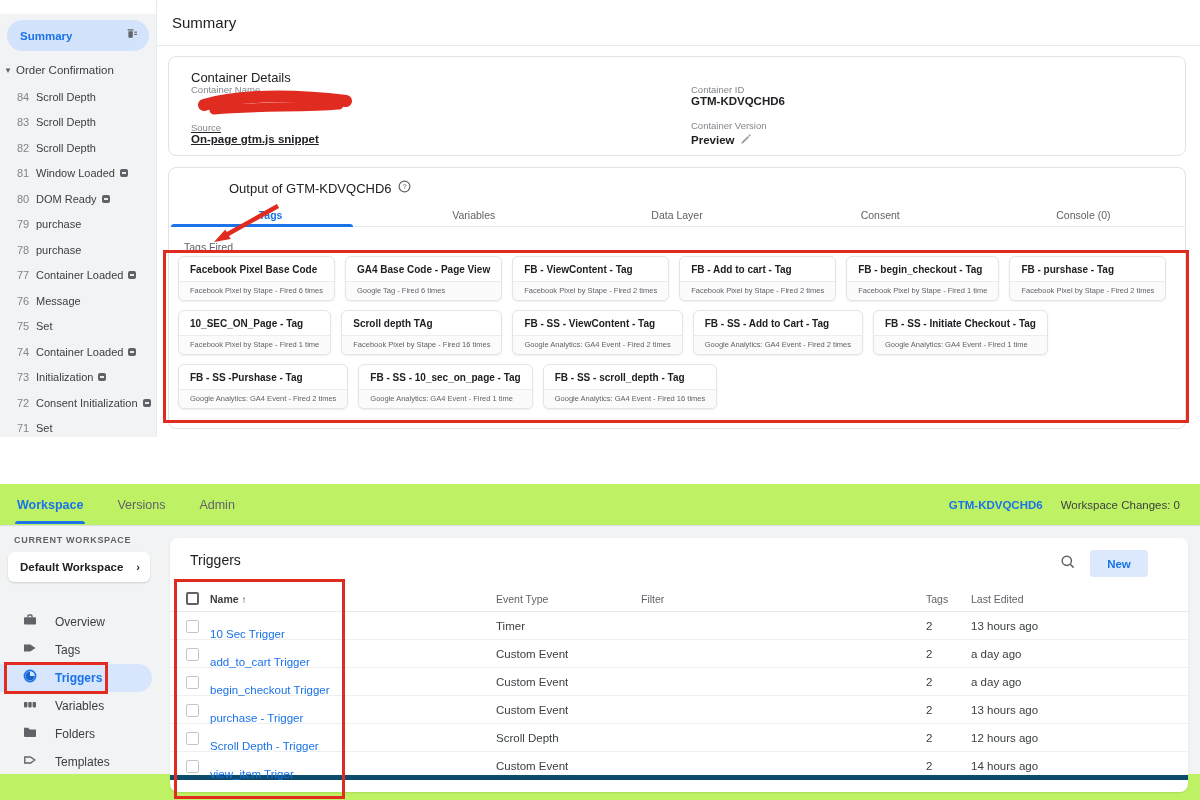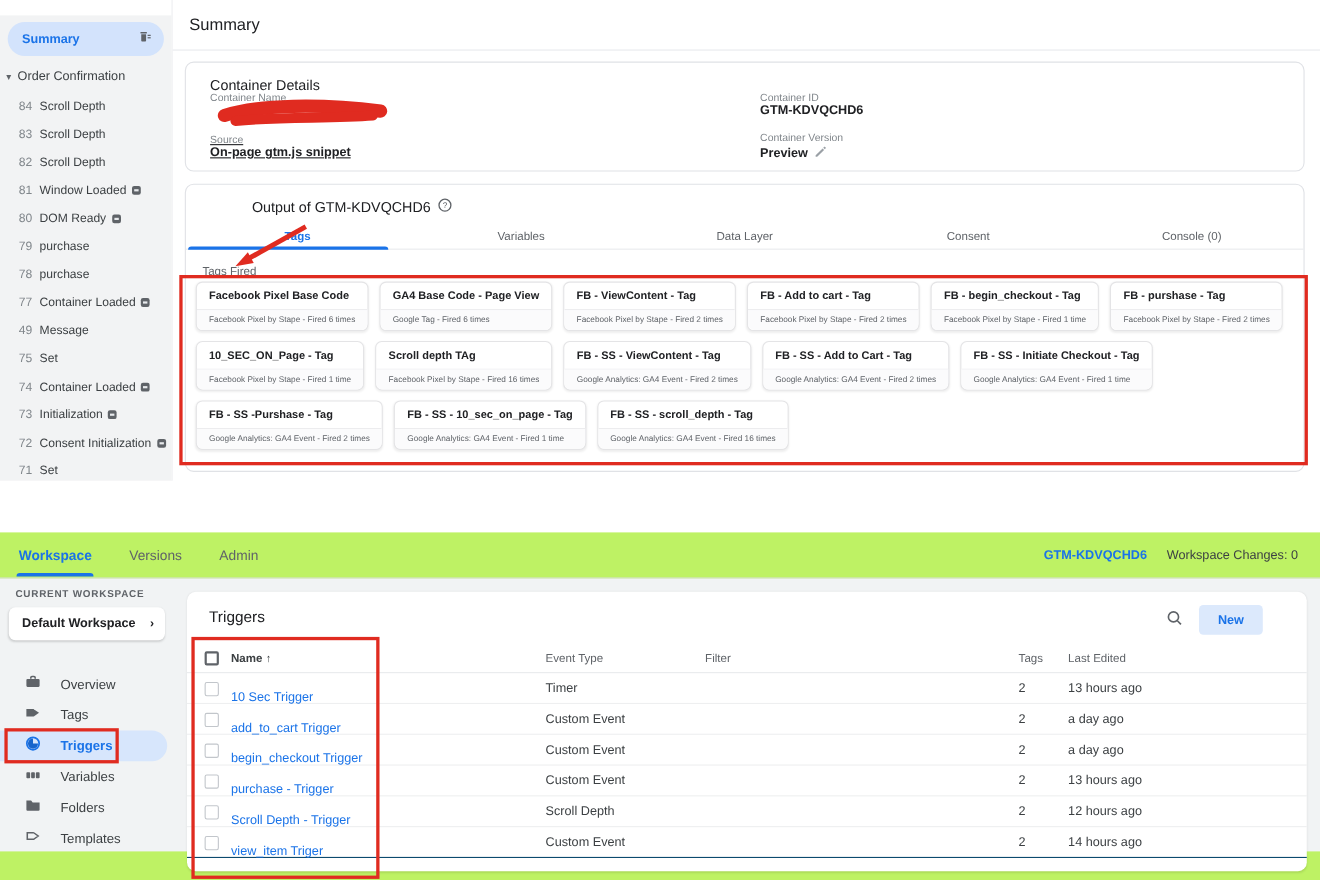--- a/index.html
+++ b/index.html
@@ -82,21 +82,21 @@
   .trig-card { position:absolute; left:170px; top:12px; width:1018px; height:254px; background:#fff; border-radius:8px; box-shadow:0 1px 2px rgba(0,0,0,0.1); }
   .trig-title { position:absolute; left:20px; top:14px; font-size:14px; color:#202124; }
   .trig-search { position:absolute; left:890px; top:16px; }
   .trig-new { position:absolute; left:920px; top:12px; width:58px; height:27px; background:#dce9fc; border-radius:4px; color:#1a73e8; font-size:11.5px; font-weight:bold; display:flex; align-items:center; justify-content:center; border:none; }
   .trig-table { position:absolute; left:0; top:48px; width:1018px; }
   .t-grid { display:grid; grid-template-columns:28px 286px 145px 285px 45px 1fr; align-items:center; padding-left:12px; }
   .t-head { height:26px; border-bottom:1px solid #e8eaed; }
   .t-head .col { font-size:10.5px; color:#5f6368; }
   .t-head .col-name { color:#3c4043; font-weight:bold; }
   .t-row { height:28px; border-bottom:1px solid #eeeff0; }
-  .t-row:last-child { border-bottom:1px solid #0c4a6e; }
+  .t-row:last-child { border-bottom:5px solid #0c4a6e; }
   .cbx { width:13px; height:13px; border:1.5px solid #c2c6cb; border-radius:2px; background:#fff; margin-left:4px; }
   .cbx.head { border:2px solid #5f6368; }
   .t-name { font-size:11.5px; color:#1a73e8;margin-top:16px; }
   .t-cell { font-size:11.5px; color:#3c4043; }
   .names-red-rect { left:174px; top:53px; width:171px; height:220px; }
   .sort-arrow { font-size:10px; color:#3c4043; }
 </style>
 </head>
 <body>
 
@@ -151,21 +151,21 @@
         <div class="evt">
             <span class="num">78</span>
             <span class="lbl">purchase</span>
           </div>
         <div class="evt">
             <span class="num">77</span>
             <span class="lbl">Container Loaded</span>
             <span class="badge"></span>
           </div>
         <div class="evt">
-            <span class="num">49</span>
+            <span class="num">76</span>
             <span class="lbl">Message</span>
           </div>
         <div class="evt">
             <span class="num">75</span>
             <span class="lbl">Set</span>
           </div>
         <div class="evt">
             <span class="num">74</span>
             <span class="lbl">Container Loaded</span>
             <span class="badge"></span>

